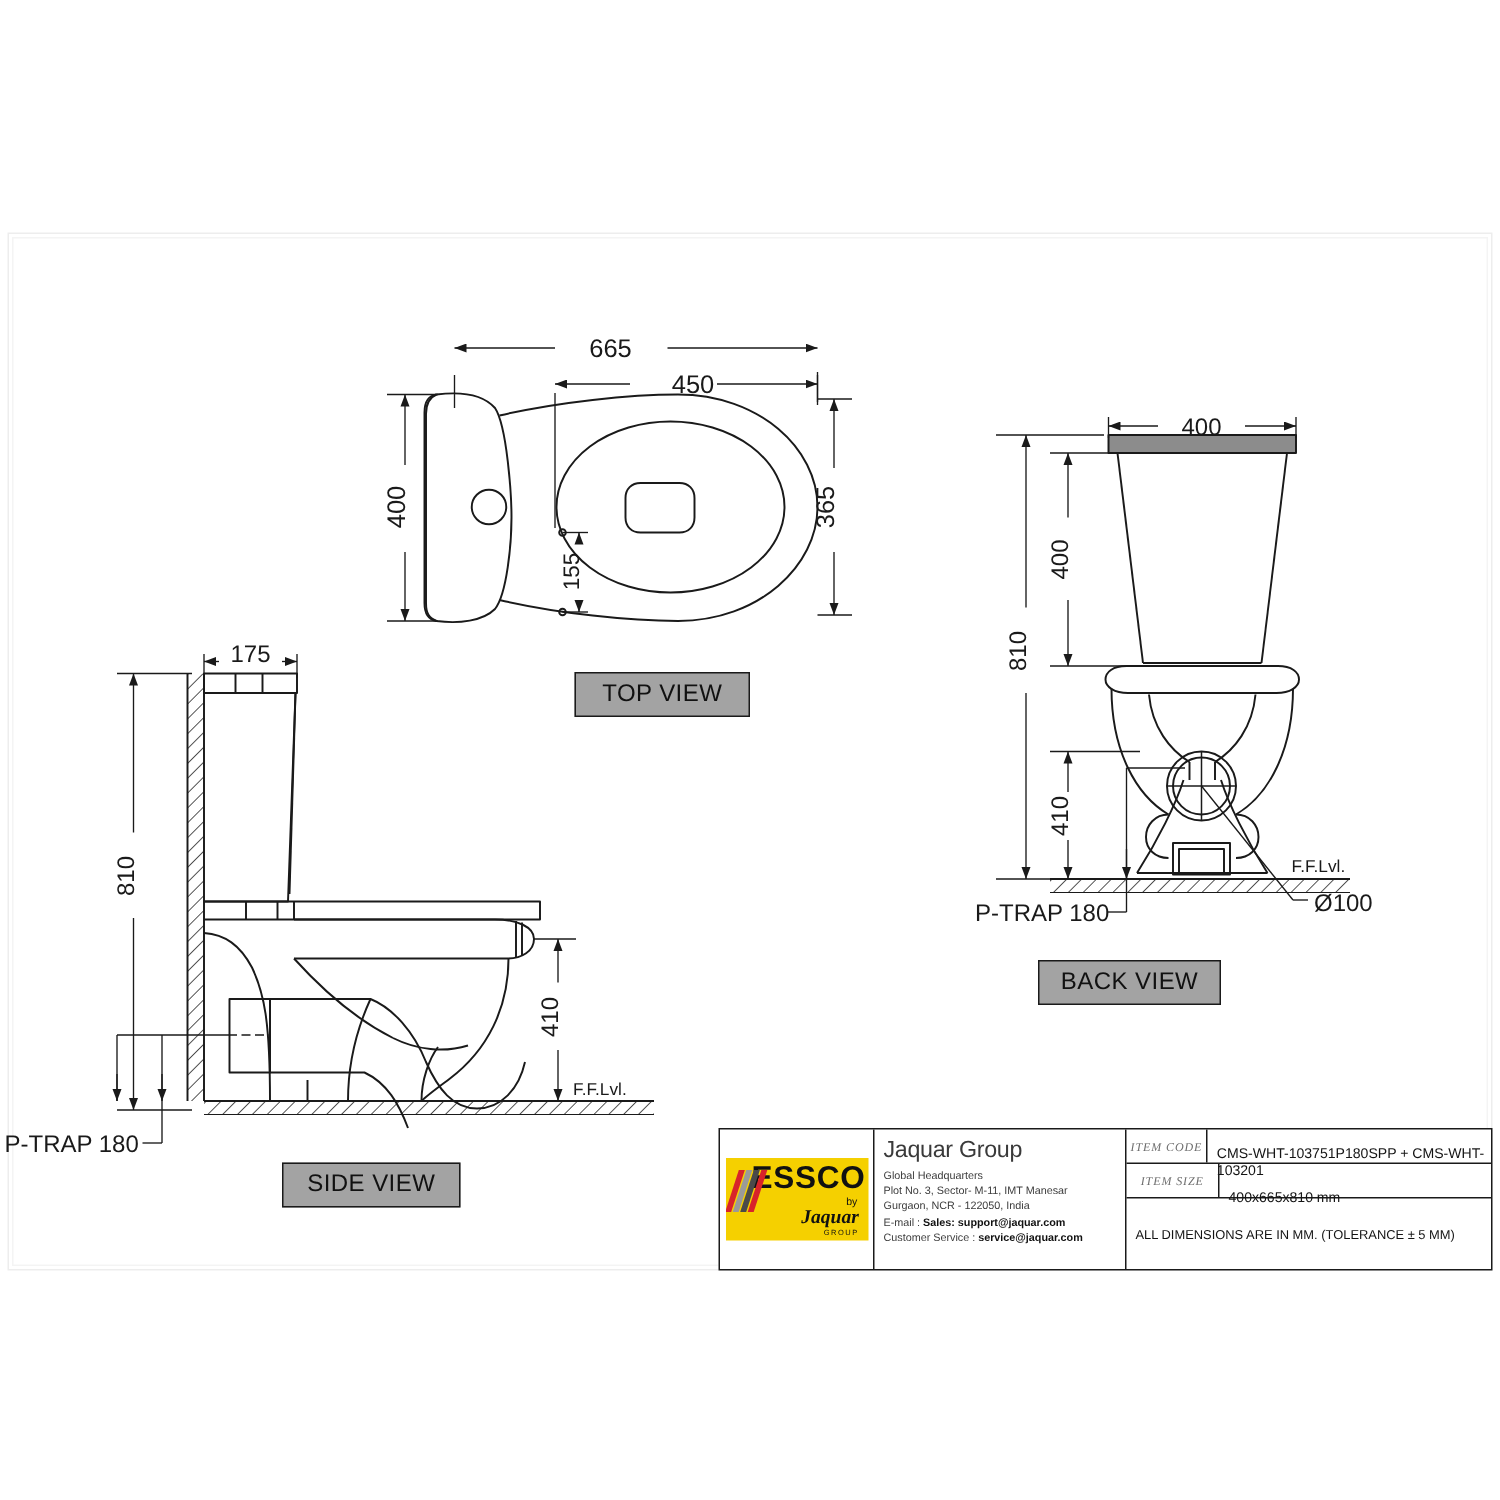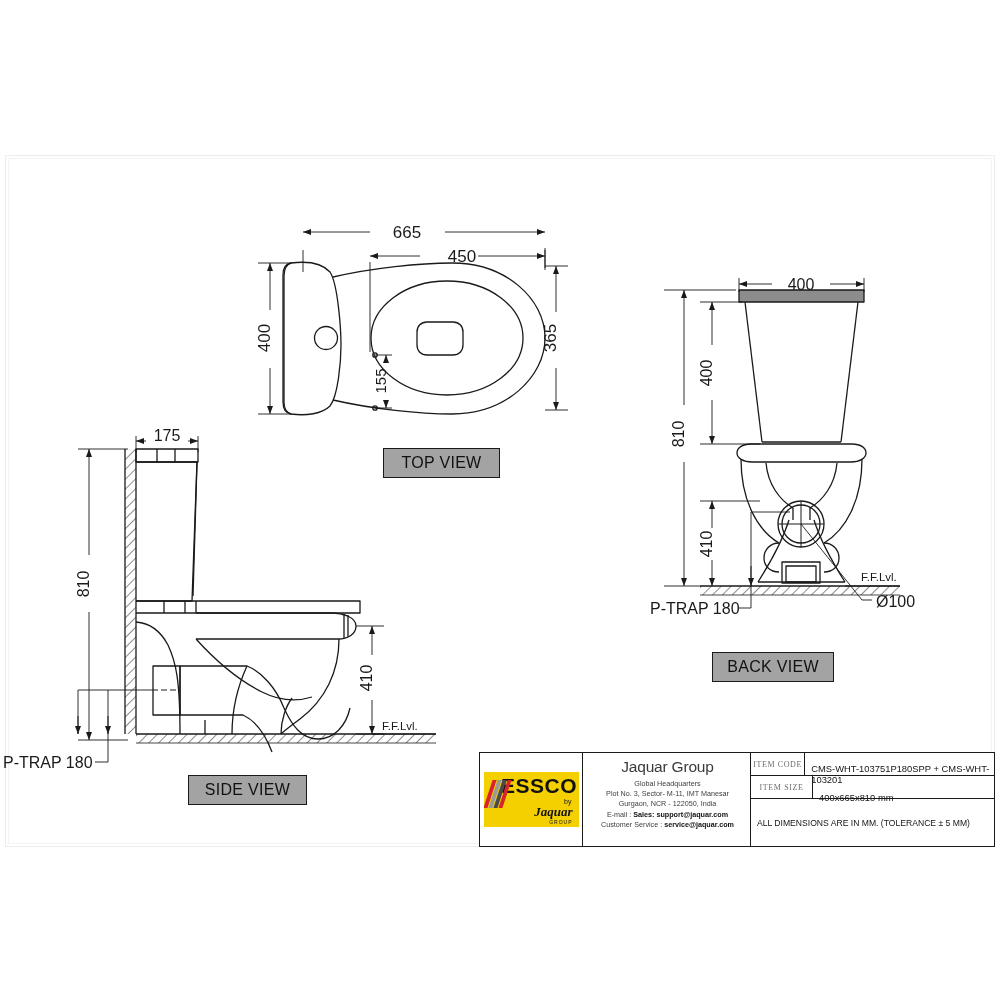--- a/index.html
+++ b/index.html
@@ -31,42 +31,42 @@
   .logo-essco{font-family:"Liberation Sans",sans-serif;font-weight:bold;
               font-size:21px;letter-spacing:0.5px;color:#111;line-height:1;
               margin-left:16px;}
   .logo-sub{font-size:7px;color:#111;align-self:flex-end;margin-right:7px;
             margin-top:2px;line-height:1;}
   .logo-jaq{font-family:"Liberation Serif",serif;font-style:italic;
             font-weight:bold;font-size:13px;color:#111;}
   .logo-grp{font-size:5px;letter-spacing:1px;color:#111;display:block;
             text-align:right;margin-top:-1px;}
   .tb-addr{width:168px;border-right:1px solid #1a1a1a;padding:5px 4px 3px 6px;
-           box-sizing:border-box;text-align:center;}
+           box-sizing:border-box;}
   .tb-company{font-size:15.5px;color:#3a3a3a;letter-spacing:-0.2px;
               margin-bottom:3px;}
   .tb-addr p{margin:0;font-size:7.2px;color:#3c3c3c;line-height:1.42;}
   .tb-addr b{color:#111;}
   .tb-right{flex:1;display:flex;flex-direction:column;}
   .tb-row{display:flex;border-bottom:1px solid #1a1a1a;height:23.2px;
           align-items:center;box-sizing:border-box;}
   .tb-row:last-child{border-bottom:none;flex:1;}
   .tb-key{width:62px;border-right:1px solid #1a1a1a;height:100%;
           display:flex;align-items:center;justify-content:center;
           font-family:"Liberation Serif",serif;font-size:8px;color:#6e6e6e;
-          letter-spacing:0.6px;box-sizing:border-box;}
+          letter-spacing:0.6px;box-sizing:border-box;font-style:italic;}
   .tb-val{padding-left:6px;font-size:9.4px;color:#141414;margin-top:20px;}
   .tb-note{padding-left:6px;font-size:8.6px;color:#141414;}
   
   .viewlabel{position:absolute;border:1px solid #1a1a1a;background:#a3a3a3;
              display:flex;align-items:center;justify-content:center;
              font-size:16px;color:#111;letter-spacing:0.3px;}
   #label-top{left:383px;top:448px;width:115px;height:28px;}
   #label-side{left:188px;top:775px;width:117px;height:28px;}
-  #label-back{left:712px;top:640px;width:120px;height:28px;margin-top:12px;}
+  #label-back{left:692px;top:640px;width:120px;height:28px;}
 </style>
 </head>
 <body>
 
 <div id="sheet">
 
   <div class="page-border"></div>
   <div class="page-border2"></div>
 
   <svg width="1000" height="1000" viewBox="0 0 1000 1000">

